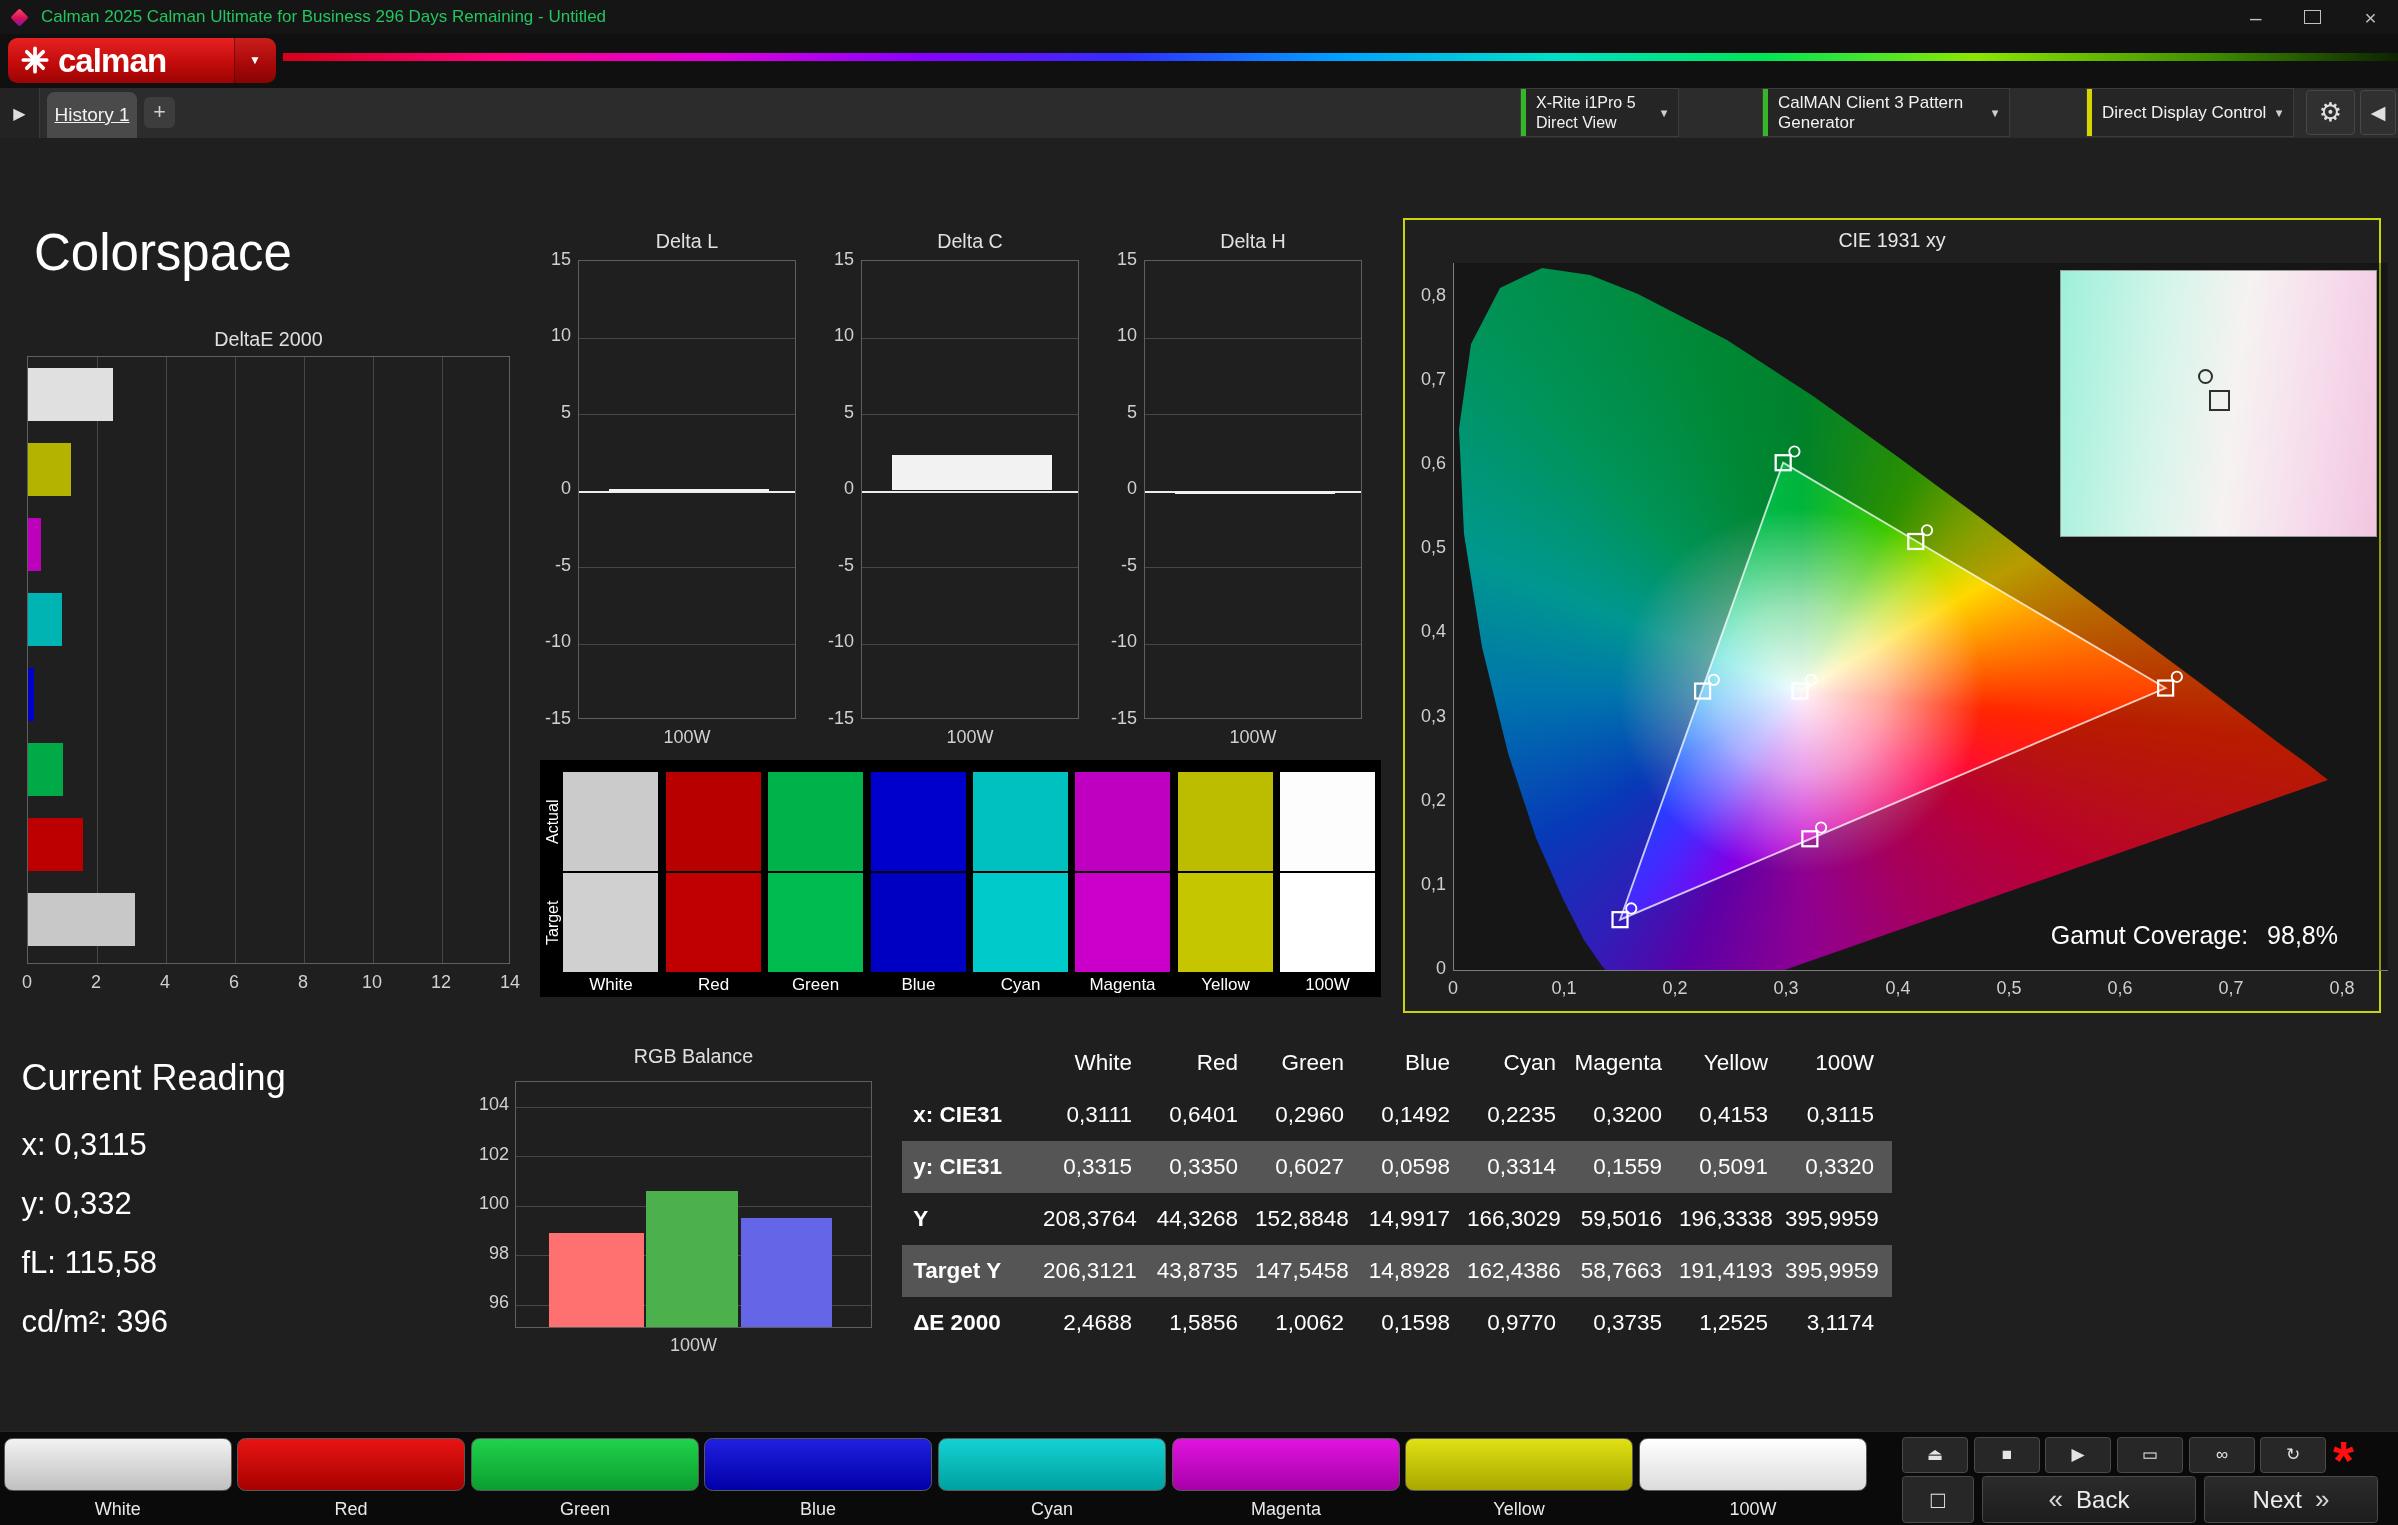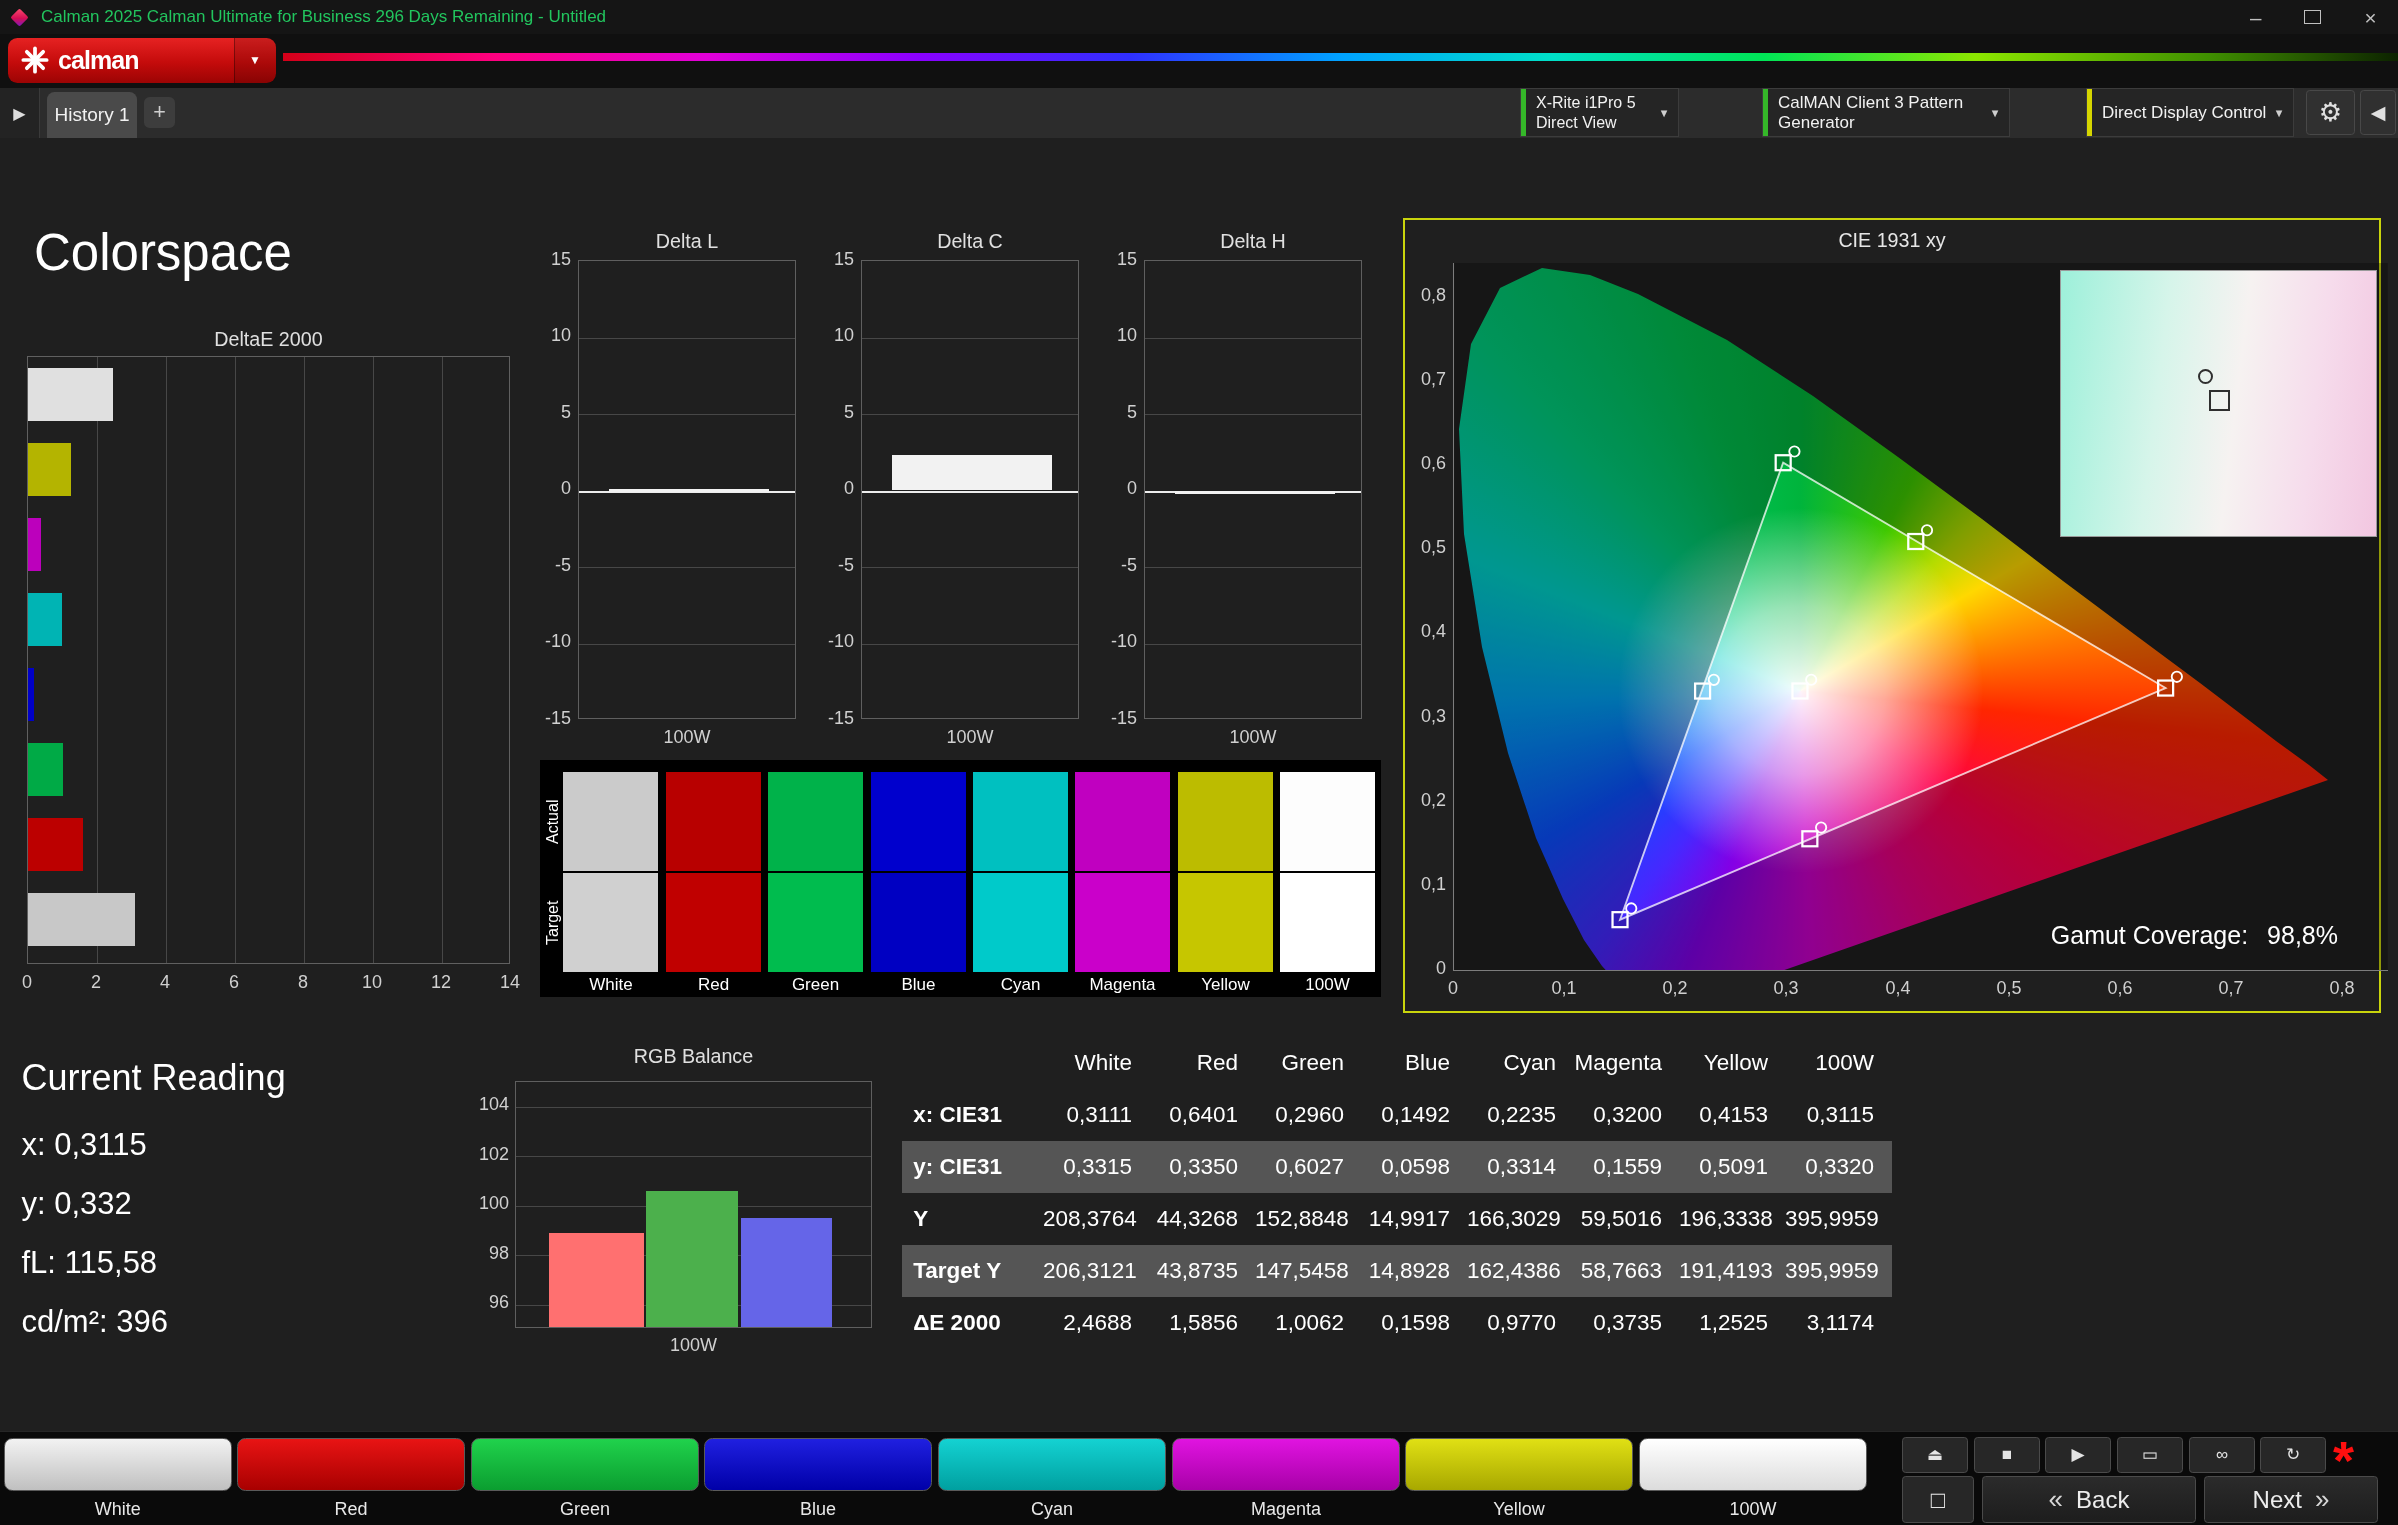--- a/index.html
+++ b/index.html
@@ -15,36 +15,36 @@
   .win-controls{margin-left:auto;display:flex;gap:43px;align-items:center;padding-right:22.5px;}
   .win-btn{font-size:20.6px;color:#c0c0c0;line-height:19px;cursor:default;}
   .win-max{width:15px;height:12px;border:1.9px solid #c0c0c0;}
 
   
   .logorow{position:absolute;left:0;top:34px;width:2399px;height:54px;background:#101010;}
   .calman-logo{position:absolute;left:7.5px;top:3.7px;width:268px;height:45px;border-radius:9.4px;
                background:linear-gradient(#e62222 0%,#c40b0b 55%,#9c0404 100%);
                display:flex;align-items:center;padding-left:13px;box-sizing:border-box;}
   .logo-flower{width:28px;height:28px;}
-  .logo-text{font-size:25px;font-weight:bold;color:#fff;letter-spacing:-0.9px;margin-left:9.4px;line-height:37px;text-align:center;}
+  .logo-text{font-size:33px;font-weight:bold;color:#fff;letter-spacing:-0.9px;margin-left:9.4px;line-height:37px;text-align:center;}
   .logo-caret-seg{margin-left:auto;width:41px;height:100%;display:flex;align-items:center;justify-content:center;
                   border-left:0.9px solid rgba(0,0,0,.35);background:rgba(0,0,0,.12);
                   border-radius:0 8.4px 8.4px 0;color:#fff;font-size:12px;}
   .rainbow{position:absolute;left:283px;right:0;top:19px;height:8.4px;
            background:linear-gradient(90deg,#d40018 0%,#ff0080 10%,#e100d9 20%,#8a00ff 30%,#2f2fff 40%,
                        #00a2ff 50%,#00e0c8 60%,#00e556 70%,#8ce600 80%,#3f8f00 91%,#0c2200 100%);}
 
   
   .tabbar{position:absolute;left:0;top:88px;width:2399px;height:50px;background:#2c2c2c;}
   .tab-scroll{position:absolute;left:0;top:0;width:39px;height:50px;background:#232323;
               border-right:0.9px solid #3a3a3a;display:flex;align-items:center;justify-content:center;
               color:#ddd;font-size:16px;}
   .tab-history{position:absolute;left:47px;top:3.7px;width:90px;height:46px;background:#4a4a4a;
                border-radius:7.5px 7.5px 0 0;display:flex;align-items:center;justify-content:center;
-               font-size:19px;color:#f2f2f2;}
+               font-size:19px;color:#f2f2f2;text-decoration:underline;}
   .tab-add{position:absolute;left:144px;top:9.4px;width:31px;height:31px;background:#3d3d3d;border-radius:5.6px;
            display:flex;align-items:center;justify-content:center;font-size:21.5px;color:#cfcfcf;}
   .dd{position:absolute;top:0;height:49px;background:#252525;border:0.9px solid #3c3c3c;box-sizing:border-box;
       display:flex;align-items:center;color:#f2f2f2;padding-left:15px;}
   .dd-strip{position:absolute;left:0;top:0;bottom:0;width:4.7px;}
   .dd-lines{display:flex;flex-direction:column;line-height:19.7px;font-size:16px;}
   .dd-label{font-size:17px;}
   .dd-caret{margin-left:auto;margin-right:8.4px;font-size:11.2px;color:#cfcfcf;}
   .badge{position:absolute;left:1799px;top:4.7px;width:37px;height:37px;border-radius:50%;background:#1b5fd0;
          border:1.9px solid #4a86e8;box-sizing:border-box;display:flex;align-items:center;justify-content:center;

